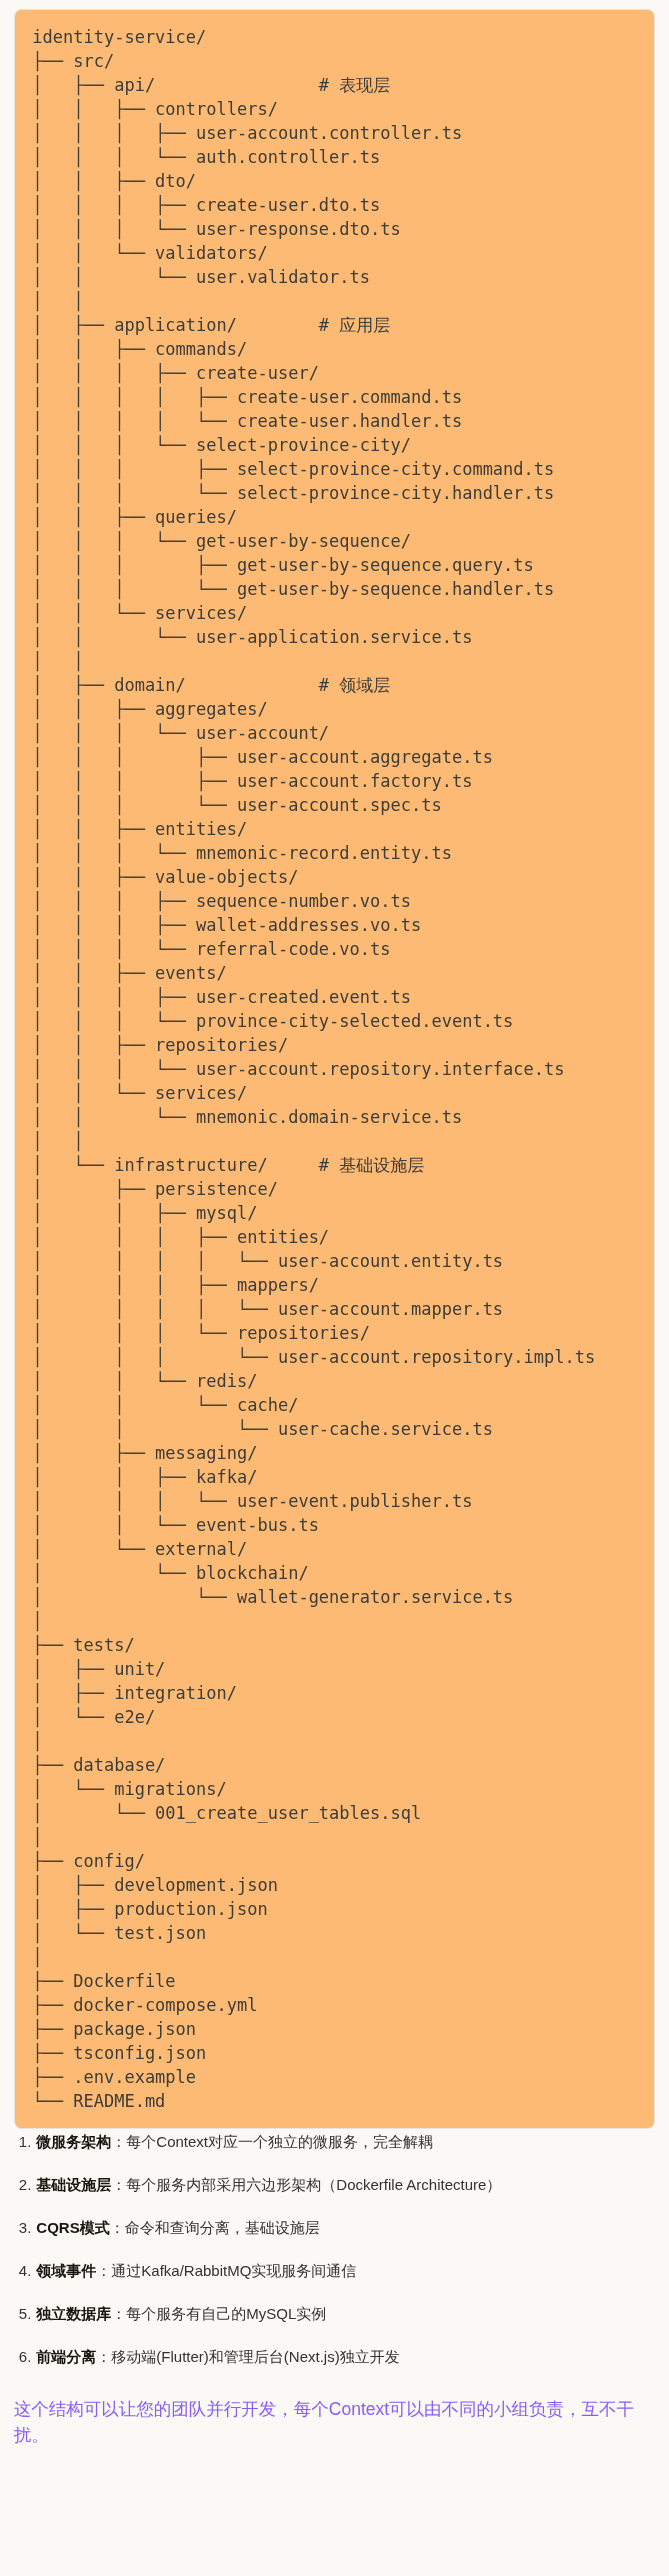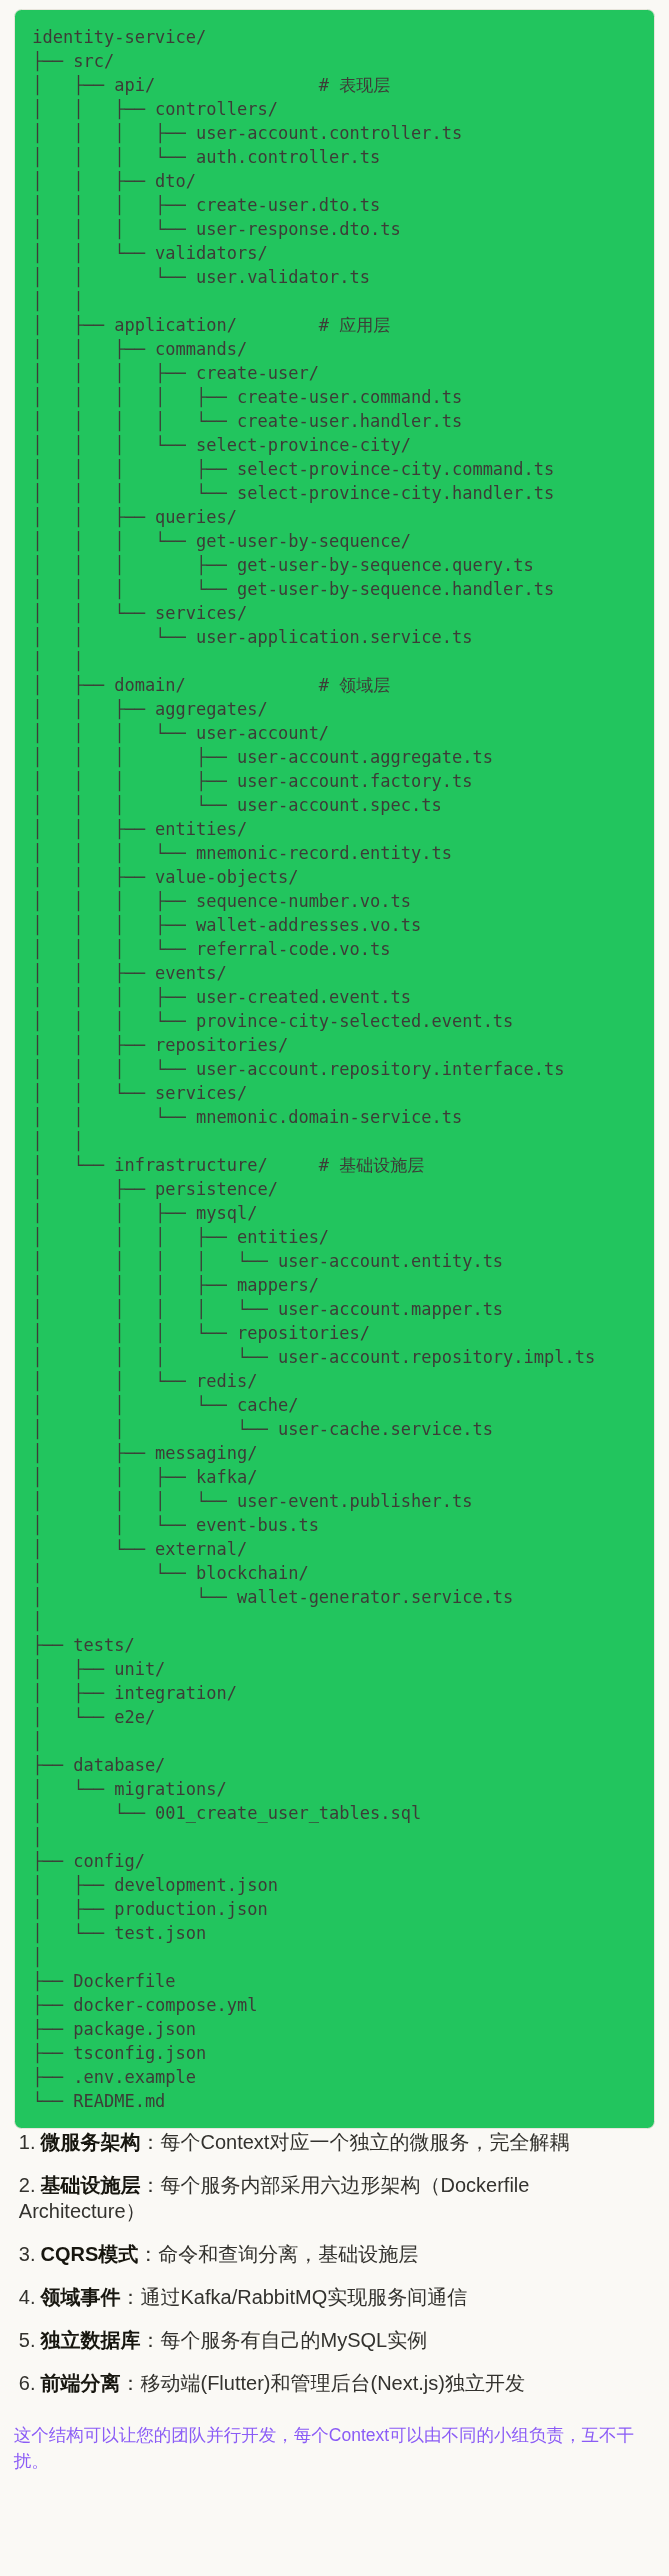--- a/index.html
+++ b/index.html
@@ -13,21 +13,21 @@
     padding: 8.8px 13.8px 25px 13.8px;
   }
   .page-title {
     font-size: 19.4px;
     font-weight: 700;
     color: #17160F;
     line-height: 1.35;
     margin: 5px 0 16.3px 0;
   }
   .code-block {
-    background: #22c55e;
+    background: #fdba74;
     border: 1.3px solid #E8E5DC;
     border-radius: 7.5px;
     padding: 15px 17.5px;
     overflow: hidden;
   }
   .code-block pre {
     margin: 0;
     font-family: "DejaVu Sans Mono", "Liberation Mono", monospace;
     font-size: 17px;
     line-height: 24px;
@@ -39,21 +39,21 @@
     font-weight: 700;
     color: #17160F;
     margin: 30px 0 15px 0;
   }
   .notes-list {
     list-style: none;
     margin: 0;
     padding: 0 0 0 5px;
   }
   .note-item {
-    font-size: 20px;
+    font-size: 15px;
     line-height: 26px;
     margin-bottom: 17px;
     color: #33322E;
   }
   .note-item .note-number {
     margin-right: 5px;
   }
   .note-item strong {
     font-weight: 700;
     color: #17160F;

